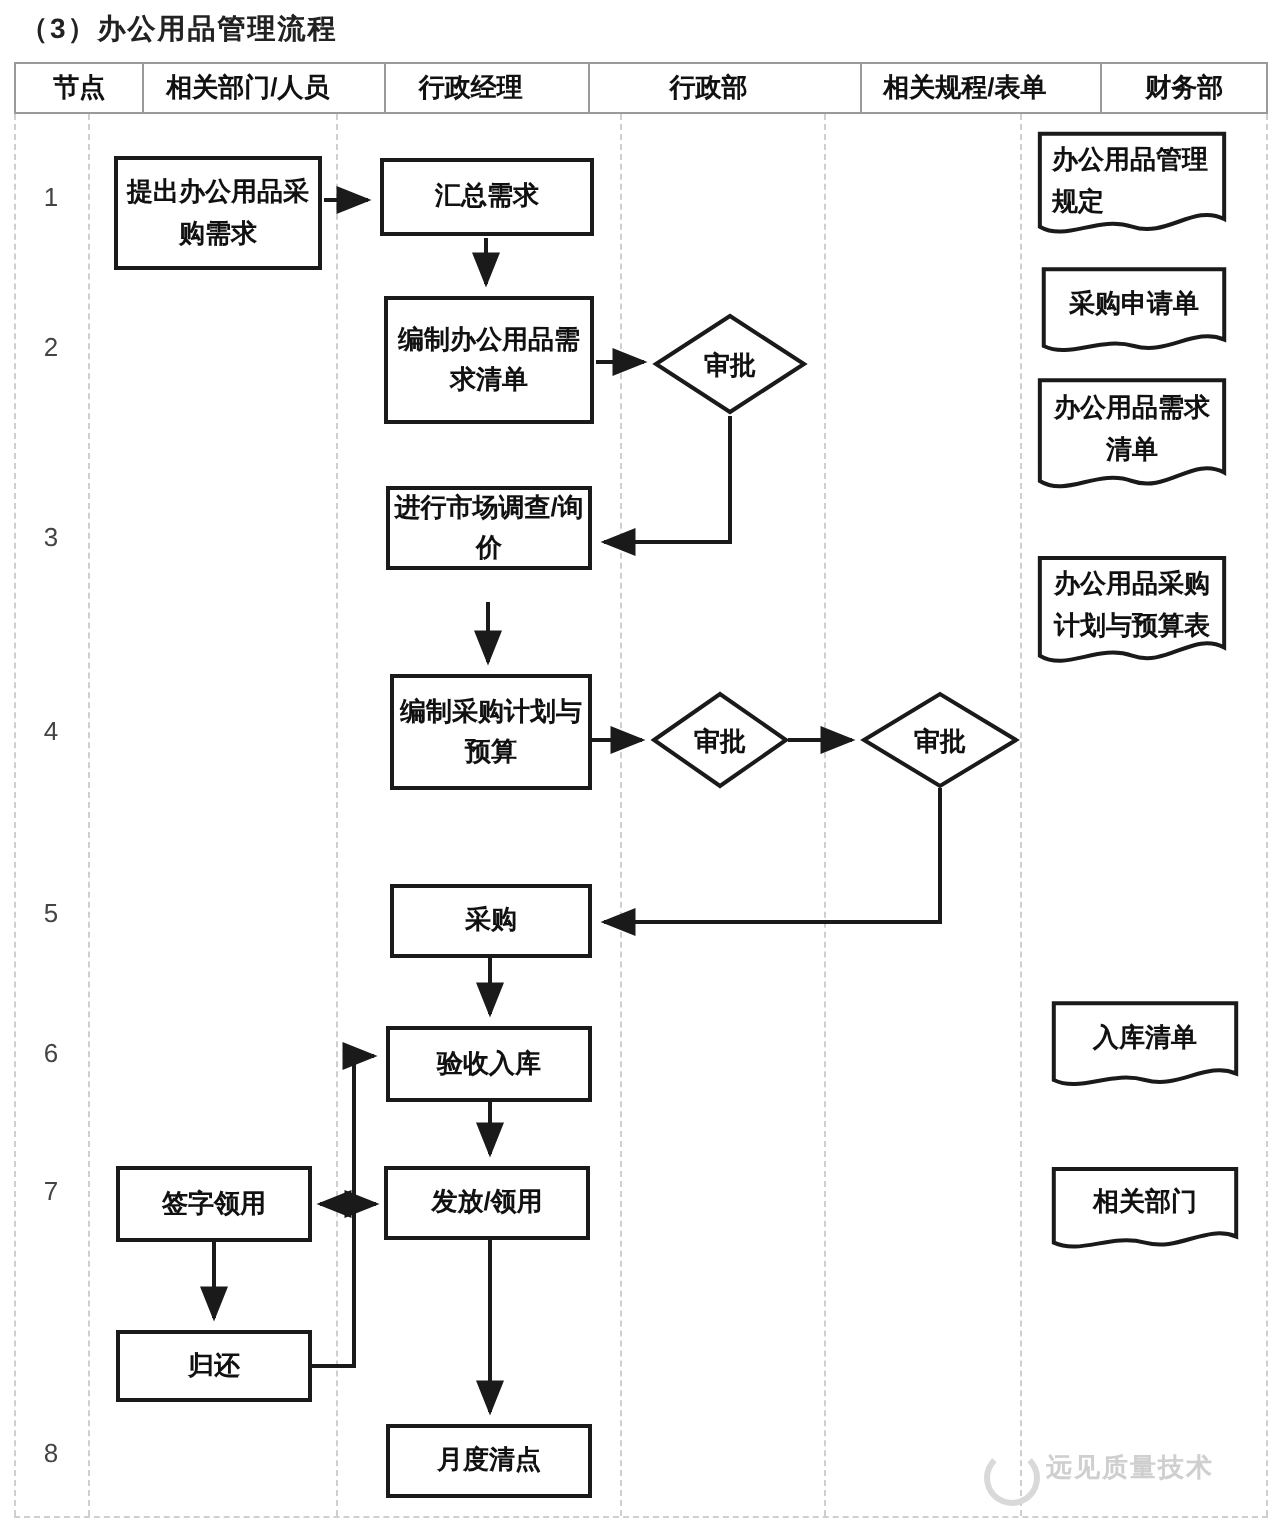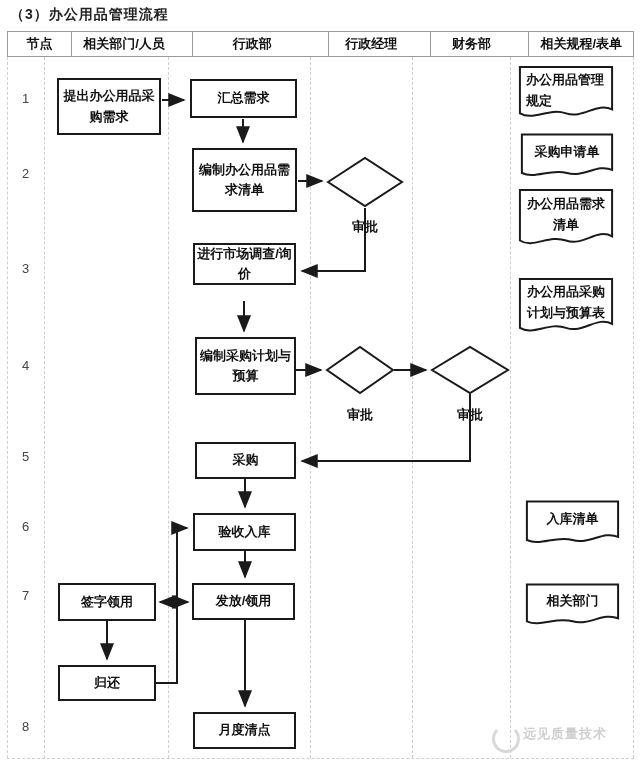--- a/index.html
+++ b/index.html
@@ -15,21 +15,21 @@
   
   .vline{position:absolute;top:57px;height:701px;width:0;border-left:1px dashed #cfcfcf;}
   .hline{position:absolute;left:7px;top:758px;width:627px;height:0;border-top:1px dashed #cfcfcf;}
   
   .node{position:absolute;left:7px;width:37px;text-align:center;font-size:13px;color:#444;}
   
   .pbox{position:absolute;box-sizing:border-box;border:2px solid #1a1a1a;background:#fff;
         display:flex;align-items:center;justify-content:center;text-align:center;
         font-size:13px;font-weight:bold;color:#111;line-height:1.55;padding:2px;z-index:3;}
   
-  .dlabel{position:absolute;font-size:13px;font-weight:bold;color:#111;text-align:center;z-index:4;margin-top:44px;}
+  .dlabel{position:absolute;font-size:13px;font-weight:bold;color:#111;text-align:center;z-index:4;}
   
   .overlay{position:absolute;left:0;top:0;z-index:2;pointer-events:none;}
   
   .doc{position:absolute;z-index:3;}
   .doc svg{position:absolute;left:0;top:0;width:100%;height:100%;}
   .doc span{position:absolute;left:3px;right:3px;top:2px;bottom:11px;display:flex;
             align-items:center;justify-content:center;text-align:center;
             font-size:13px;font-weight:bold;color:#111;line-height:1.6;}
   .doc.align-left span{align-items:flex-start;justify-content:flex-start;text-align:left;
             padding:3px 0 0 5px;}
@@ -42,24 +42,24 @@
 </head>
 <body>
 
 <div class="stage">
 
   <div class="title">（3）办公用品管理流程</div>
 
   <div class="hdr">
     <div class="hcell" style="width:37px">节点</div>
     <div class="hcell" style="width:124px">相关部门/人员</div>
+    <div class="hcell" style="width:102px">行政经理</div>
     <div class="hcell" style="width:142px">行政部</div>
-    <div class="hcell" style="width:102px">行政经理</div>
+    <div class="hcell" style="width:124px">相关规程/表单</div>
     <div class="hcell" style="width:98px">财务部</div>
-    <div class="hcell" style="width:124px">相关规程/表单</div>
   </div>
 
   <div class="vline" style="left:7px"></div>
   <div class="vline" style="left:44px"></div>
   <div class="vline" style="left:168px"></div>
   <div class="vline" style="left:310px"></div>
   <div class="vline" style="left:412px"></div>
   <div class="vline" style="left:510px"></div>
   <div class="vline" style="left:633px"></div>
   <div class="hline"></div>

